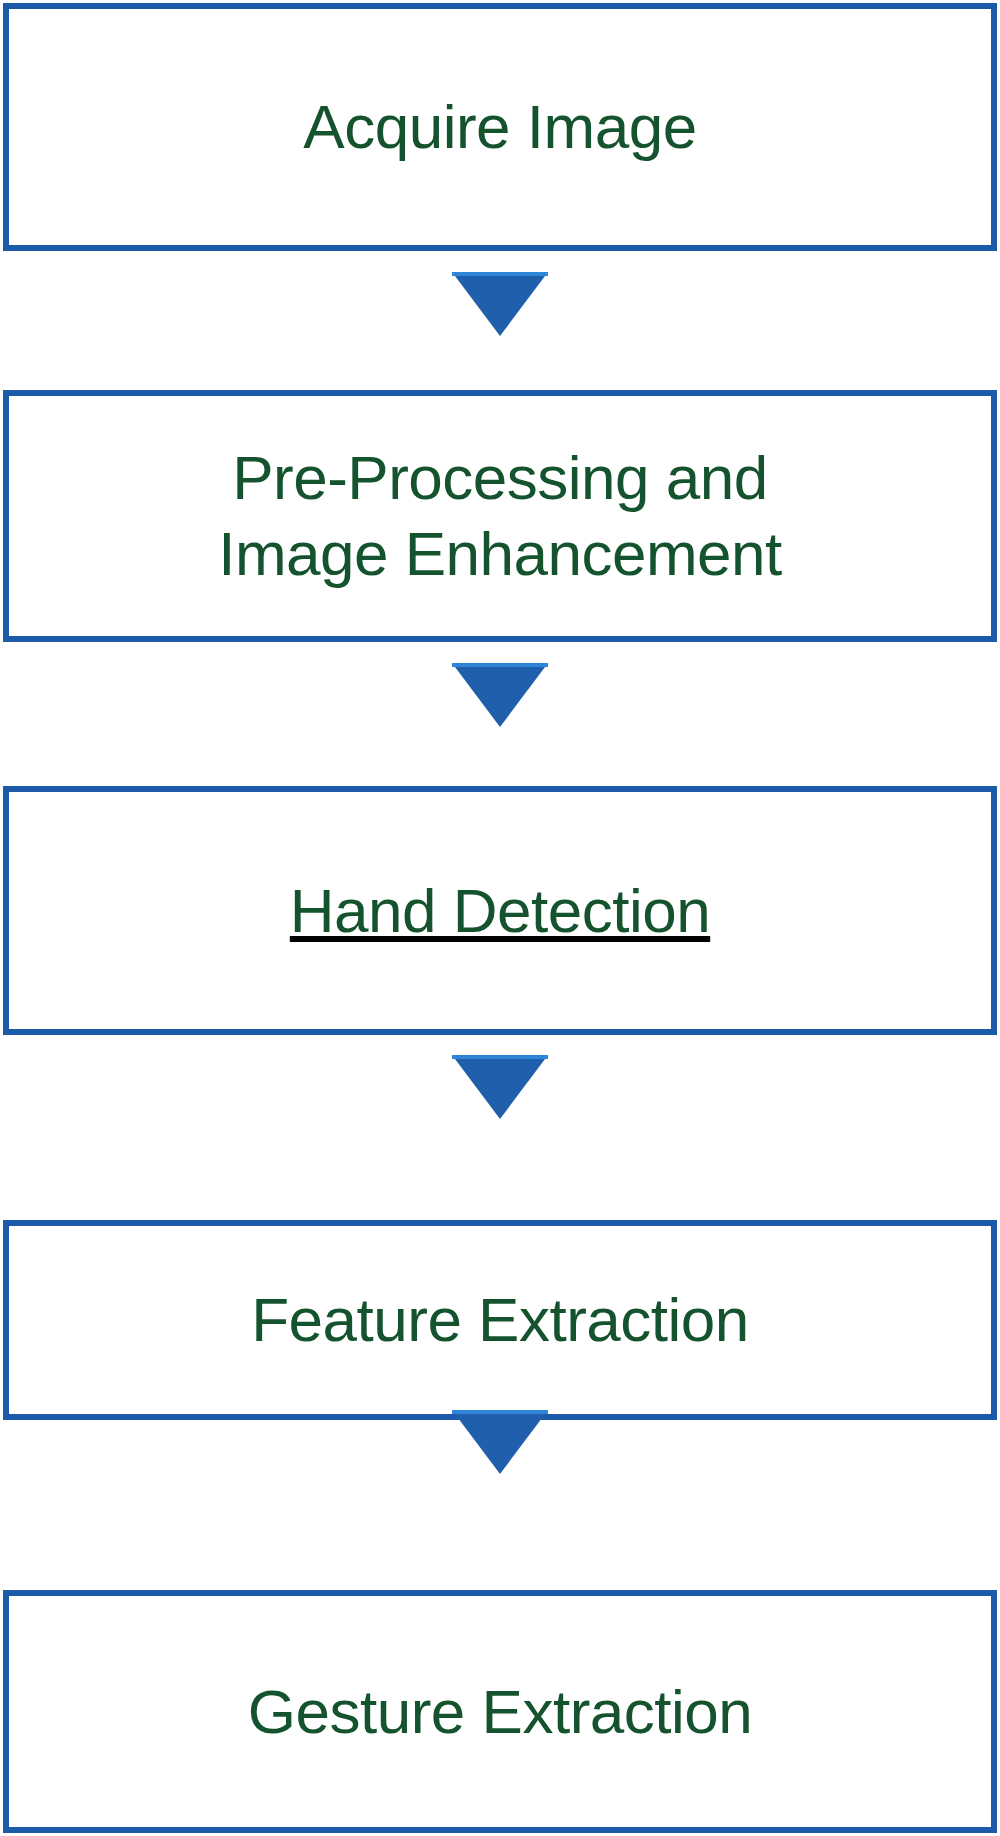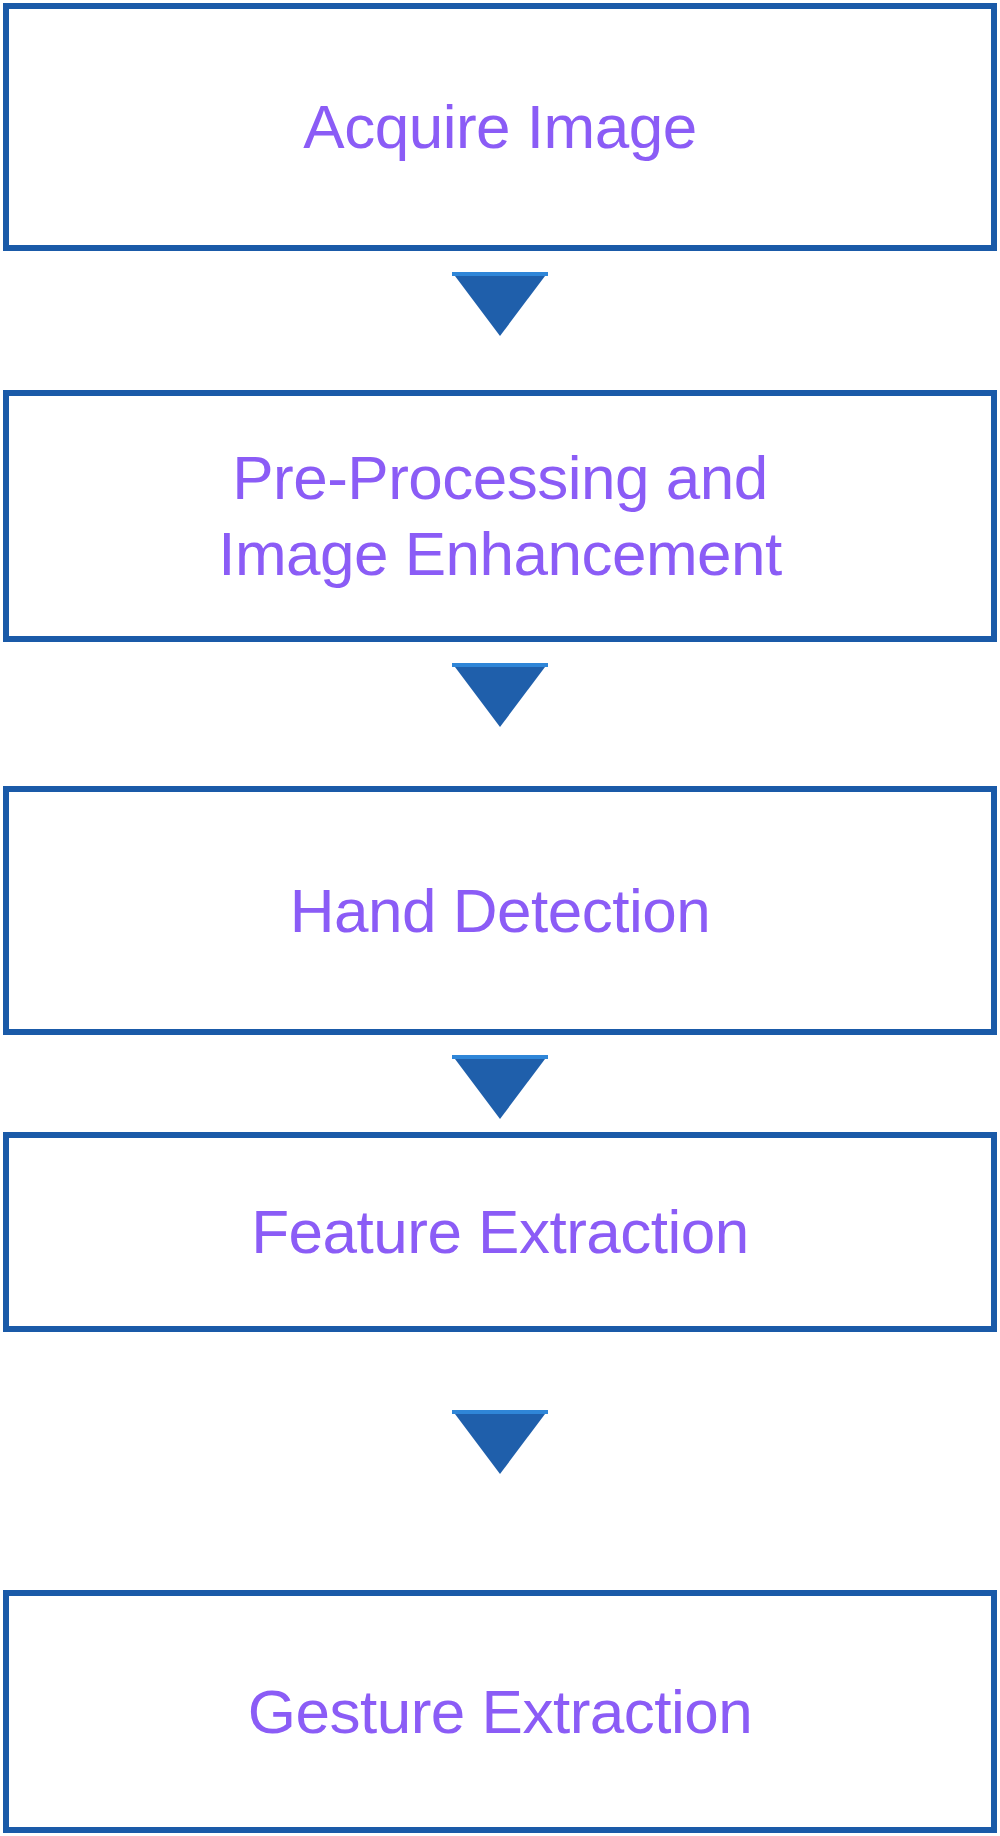--- a/index.html
+++ b/index.html
@@ -30,29 +30,29 @@
     display: flex;
     align-items: center;
     justify-content: center;
     text-align: center;
   }
   .node-label {
     font-family: "Liberation Sans", sans-serif;
     font-size: 62px;
     line-height: 1.22;
     font-weight: 400;
-    color: #8b5cf6;
+    color: #14532d;
     letter-spacing: -0.5px;
     white-space: pre-line;
     padding: 0 18px;
   }
   .node-1 { top: 3px;    height: 248px; }
   .node-2 { top: 390px;  height: 252px; }
-  .node-3 { top: 786px;  height: 249px; }
-  .node-4 { top: 1132px; height: 200px; }
+  .node-3 { top: 786px;  height: 249px; text-decoration: underline; }
+  .node-4 { top: 1220px; height: 200px; }
   .node-5 { top: 1590px; height: 243px; }
 
   .arrow {
     position: absolute;
     left: 452px;
     width: 96px;
     height: 64px;
   }
   .arrow svg { display: block; width: 96px; height: 64px; }
 

